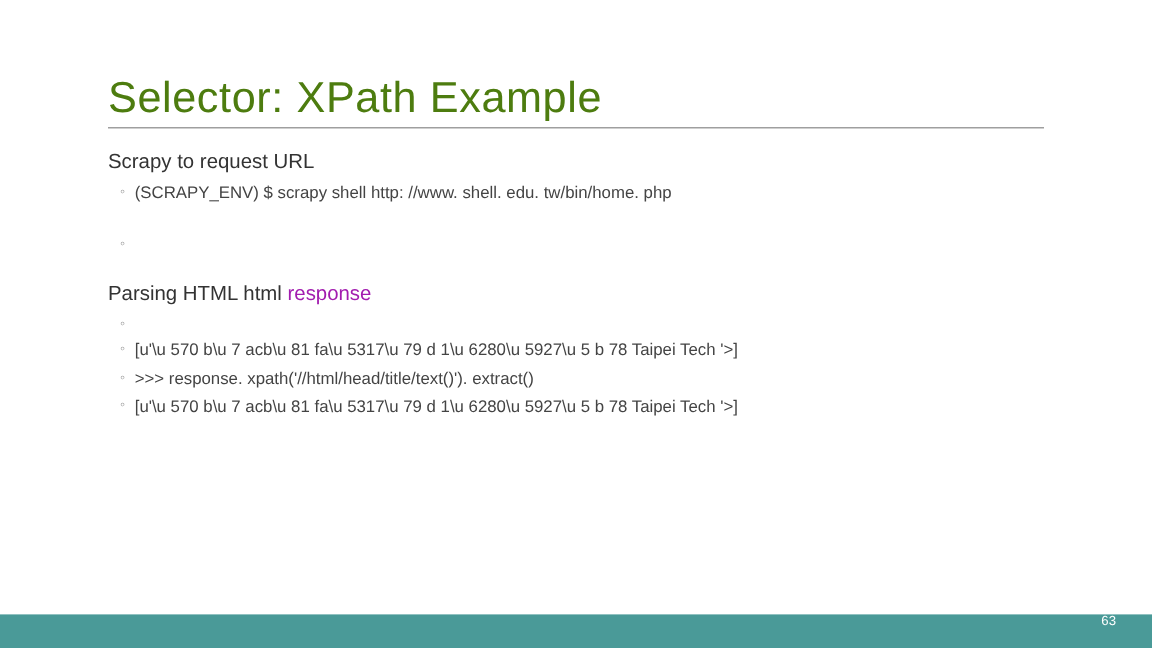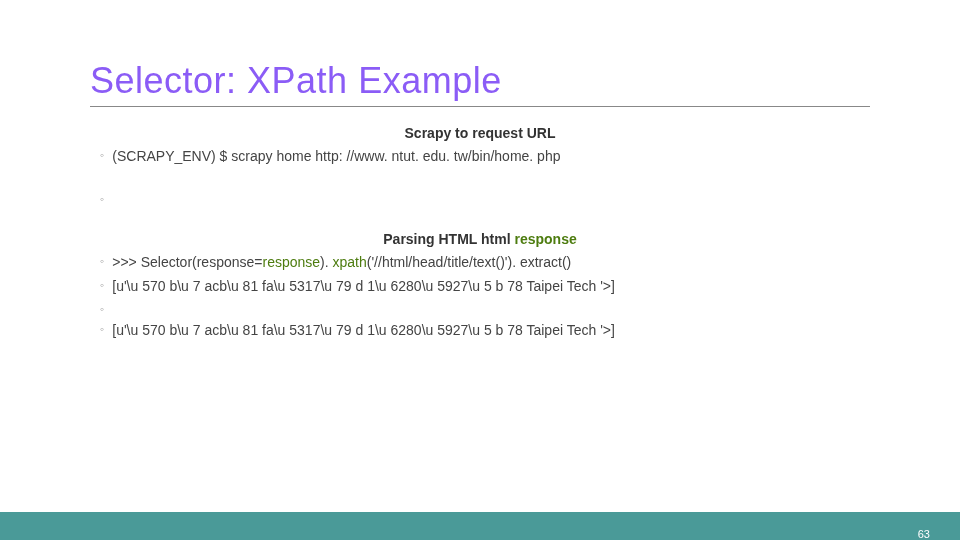--- a/index.html
+++ b/index.html
@@ -10,36 +10,35 @@
       background: #fff;
       color: #222;
       position: relative;
     }
     .content {
       padding: 60px 90px 0 90px;
     }
     .title {
       font-size: 36px;
       font-weight: 300;
-      color: #8b5cf6;
+      color: #4d7c0f;
       margin-bottom: 4px;
       letter-spacing: 0.5px;
     }
     .divider {
       border: none;
       border-top: 1px solid #888;
       margin-bottom: 18px;
     }
     .section-heading {
-      font-size: 14px;
-      font-weight: 700;
+      font-size: 17px;
+      font-weight: 400;
       color: #333;
       margin-top: 2px;
       margin-bottom: 6px;
-      text-align: center;
     }
     .bullet-line {
       display: flex;
       align-items: flex-start;
       font-size: 14px;
       color: #444;
       margin-bottom: 4px;
       margin-left: 10px;
       line-height: 1.4;
     }
@@ -48,78 +47,76 @@
       margin-right: 8px;
       font-size: 12px;
       flex-shrink: 0;
     }
     .block {
       margin-bottom: 24px;
     }
     .block.last {
       margin-bottom: 0;
     }
-    .red { color: #4d7c0f; }
+    .red { color: #a21caf; }
     .footer-bar {
       position: absolute;
       bottom: 0;
       left: 0;
       width: 100%;
       height: 28px;
       background: #4a9a98;
       display: flex;
-      align-items: flex-end;
+      align-items: flex-start;
       justify-content: flex-end;
       padding-right: 30px;
     }
     .page-num {
       color: #fff;
       font-size: 11px;
     }
   </style>
 </head>
 <body>
 
 <div class="content">
   <div class="title">Selector: XPath Example</div>
   <hr class="divider">
 
   <div class="block">
     <div class="section-heading">Scrapy to request URL</div>
     <div class="bullet-line">
       <span class="bullet">◦</span>
-      <span>(SCRAPY_ENV) $ scrapy home http: //www. ntut. edu. tw/bin/home. php</span>
+      <span>(SCRAPY_ENV) $ scrapy shell http: //www. shell. edu. tw/bin/home. php</span>
     </div>
   </div>
 
   <div class="block">
     <div class="bullet-line">
       <span class="bullet">◦</span>
     </div>
   </div>
 
   <div class="block last">
     <div class="section-heading">
       <span>Parsing HTML html </span><span class="red">response</span>
     </div>
 
     <div class="bullet-line">
       <span class="bullet">◦</span>
-      <span>
-        <span>&gt;&gt;&gt; Selector(response=</span><span class="red">response</span><span>). </span><span class="red">xpath</span><span>('//html/head/title/text()'). extract()</span>
-      </span>
     </div>
 
     <div class="bullet-line">
       <span class="bullet">◦</span>
       <span>[u'\u 570 b\u 7 acb\u 81 fa\u 5317\u 79 d 1\u 6280\u 5927\u 5 b 78 Taipei Tech '&gt;]</span>
     </div>
 
     <div class="bullet-line">
       <span class="bullet">◦</span>
+      <span>&gt;&gt;&gt; response. xpath('//html/head/title/text()'). extract()</span>
     </div>
 
     <div class="bullet-line">
       <span class="bullet">◦</span>
       <span>[u'\u 570 b\u 7 acb\u 81 fa\u 5317\u 79 d 1\u 6280\u 5927\u 5 b 78 Taipei Tech '&gt;]</span>
     </div>
   </div>
 </div>
 
 <div class="footer-bar">

